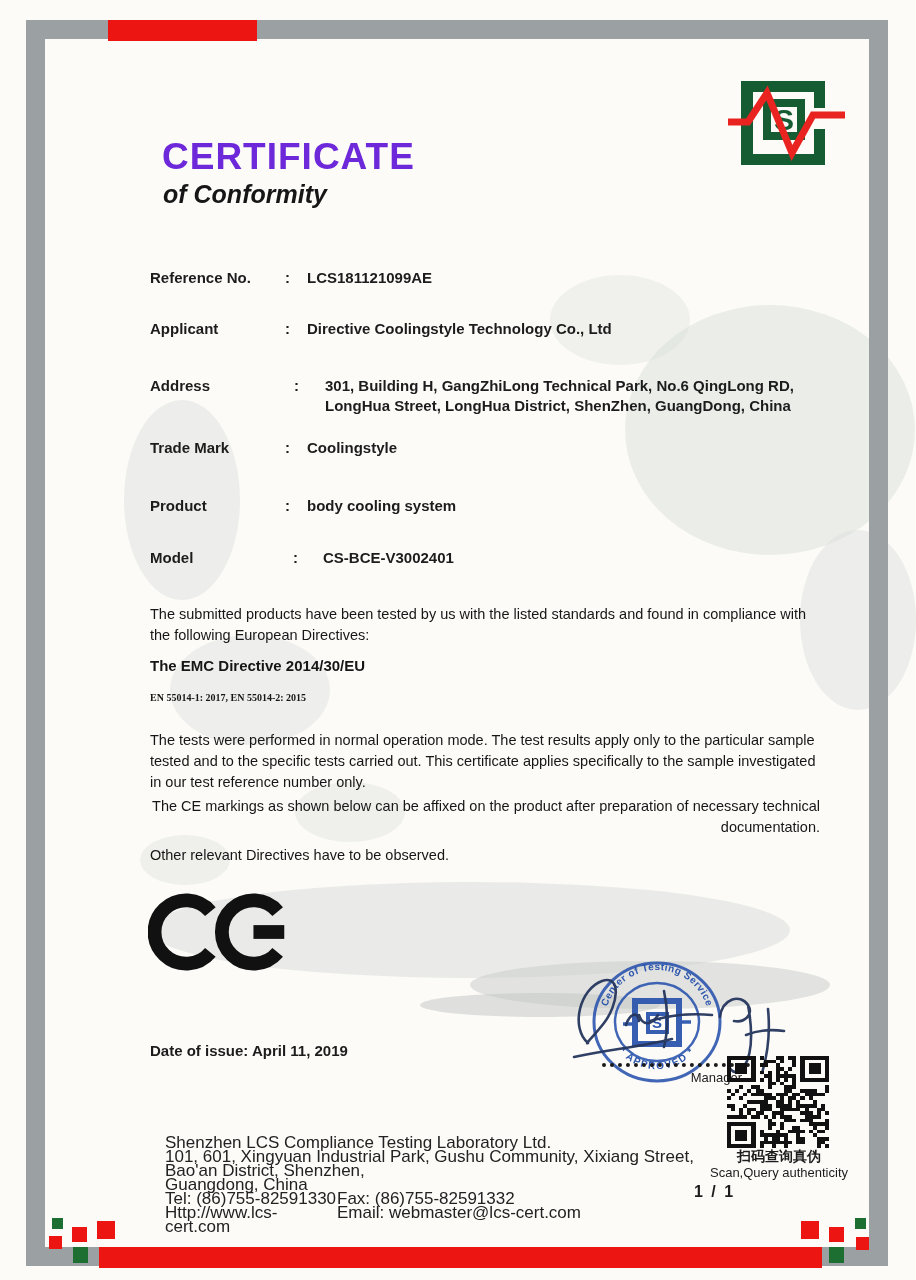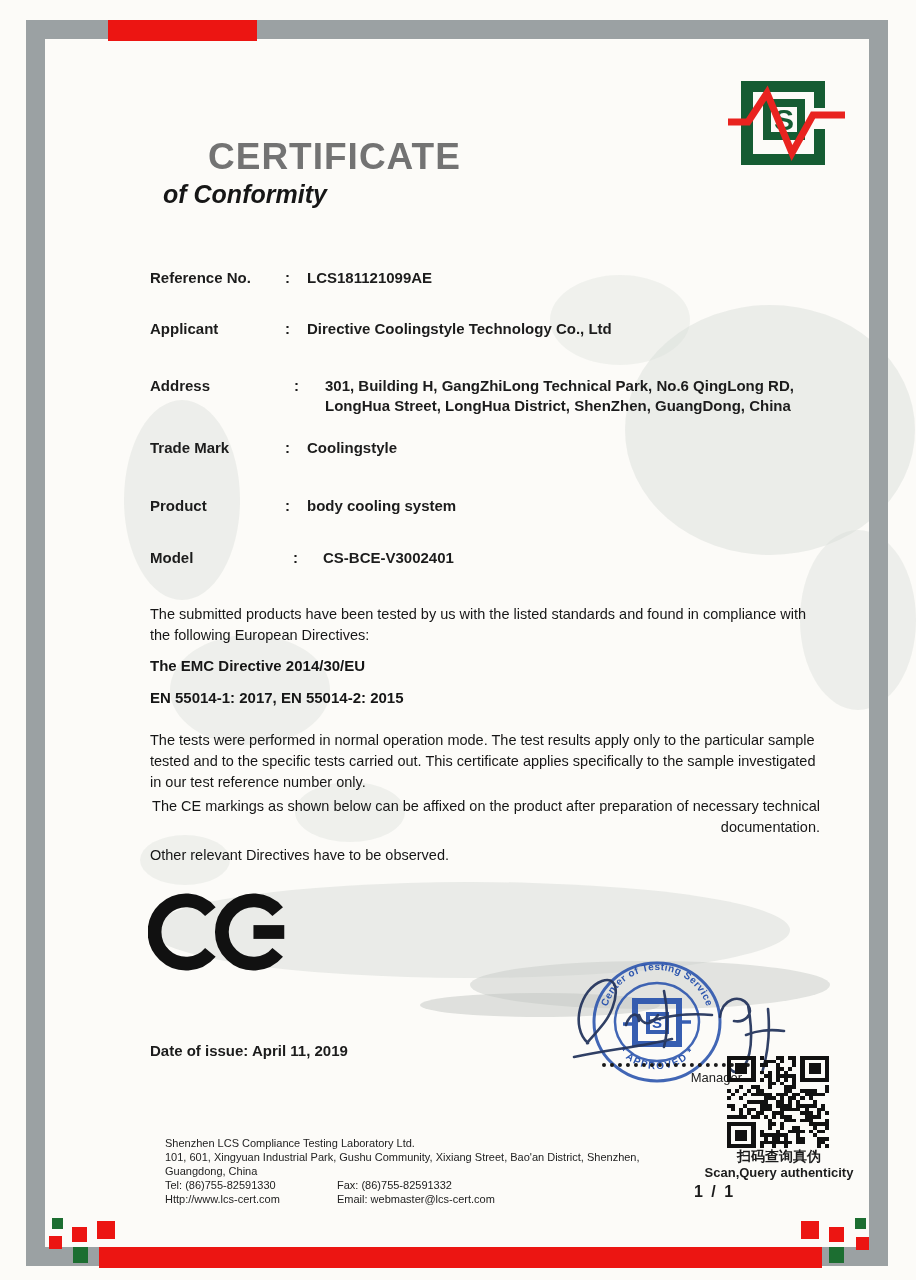--- a/index.html
+++ b/index.html
@@ -4,42 +4,42 @@
 <style>
   html,body{margin:0;padding:0;background:#ffffff;}
   body{font-family:"Liberation Sans", sans-serif; color:#1c1c1c;}
   .page{position:relative;width:916px;height:1280px;background:#fcfbf8;overflow:hidden;}
   .abs{position:absolute;}
   
   .frame{left:26px;top:20px;width:862px;height:1246px;border:19px solid #9ba1a3;box-sizing:border-box;}
   .red{background:#ec1512;}
   .green{background:#1c6e31;}
   
-  .title1{left:162px;top:136px;font-size:37px;font-weight:bold;letter-spacing:1px;color:#737373;margin-left:46px;}
+  .title1{left:162px;top:136px;font-size:37px;font-weight:bold;letter-spacing:1px;color:#6d28d9;}
   .title2{left:163px;top:180px;font-size:25px;font-weight:bold;color:#161616;font-style:italic;}
   
   .frow{left:150px;width:680px;display:flex;font-size:15px;font-weight:bold;line-height:20px;}
   .frow .lbl{width:135px;flex:none;}
   .frow .sep{width:22px;flex:none;}
   .frow .val{width:505px;}
   
   .para{left:150px;width:670px;font-size:14.5px;line-height:21px;color:#161616;}
   .bold{font-weight:bold;}
   .dateline{left:150px;font-size:15px;font-weight:bold;}
   
   .dotline{left:602px;top:1063px;width:148px;border-top:4px dotted #1a1a1a;height:0;}
   .manager{left:612px;top:1070px;width:130px;text-align:right;font-size:13px;color:#222;}
   
   .qr-wrap{left:727px;top:1056px;width:102px;height:92px;}
   .qr-cap{left:688px;top:1148px;width:182px;text-align:center;}
   .qr-cap .zh{font-size:14px;font-weight:bold;line-height:17px;}
-  .qr-cap .en{font-size:13px;font-weight:bold;line-height:16px;}
+  .qr-cap .en{font-size:13px;font-weight:normal;line-height:16px;}
   .pageno{left:694px;top:1183px;font-size:16px;font-weight:bold;letter-spacing:2px;}
   
-  .footer{left:165px;top:1136px;width:560px;font-size:11px;line-height:14px;color:#222;}
+  .footer{left:165px;top:1136px;width:560px;font-size:17px;line-height:14px;color:#222;}
   .footer .cols{display:flex;}
   .footer .c1{width:172px;flex:none;}
   svg{display:block;}
 </style>
 </head>
 <body>
 
 <div class="page">
 
   <svg class="abs" style="left:0;top:0;" width="916" height="1280" viewBox="0 0 916 1280">
@@ -115,21 +115,21 @@
     <div class="val">body cooling system</div>
   </div>
   <div class="abs frow" style="top:548px;gap:8px;">
     <div class="lbl">Model</div>
     <div class="sep">:</div>
     <div class="val">CS-BCE-V3002401</div>
   </div>
 
   <div class="abs para" style="top:604px;">The submitted products have been tested by us with the listed standards and found in compliance with the following European Directives:</div>
   <div class="abs para bold" style="top:655px;font-size:15px;">The EMC Directive 2014/30/EU</div>
-  <div class="abs para bold" style="top:687px;font-size:15px;">EN 55014-1: 2017, EN 55014-2: 2015</div>
+  <div class="abs para bold" style="top:687px;font-size:10px;font-family:Liberation Serif, serif;">EN 55014-1: 2017, EN 55014-2: 2015</div>
   <div class="abs para" style="top:730px;">The tests were performed in normal operation mode. The test results apply only to the particular sample tested and to the specific tests carried out. This certificate applies specifically to the sample investigated in our test reference number only.</div>
   <div class="abs para" style="top:796px;text-align:right;">The CE markings as shown below can be affixed on the product after preparation of necessary technical documentation.</div>
   <div class="abs para" style="top:845px;">Other relevant Directives have to be observed.</div>
 
   <svg class="abs" style="left:148px;top:884px;" width="146" height="96" viewBox="0 0 180 104">
     <g fill="none" stroke="#111111" stroke-width="17">
       <path d="M 76.9 26.9 A 39 39 0 1 0 76.9 77.1"></path>
       <path d="M 159.9 26.9 A 39 39 0 1 0 159.9 77.1"></path>
       <path d="M 130 52 H 168"></path>
     </g>

